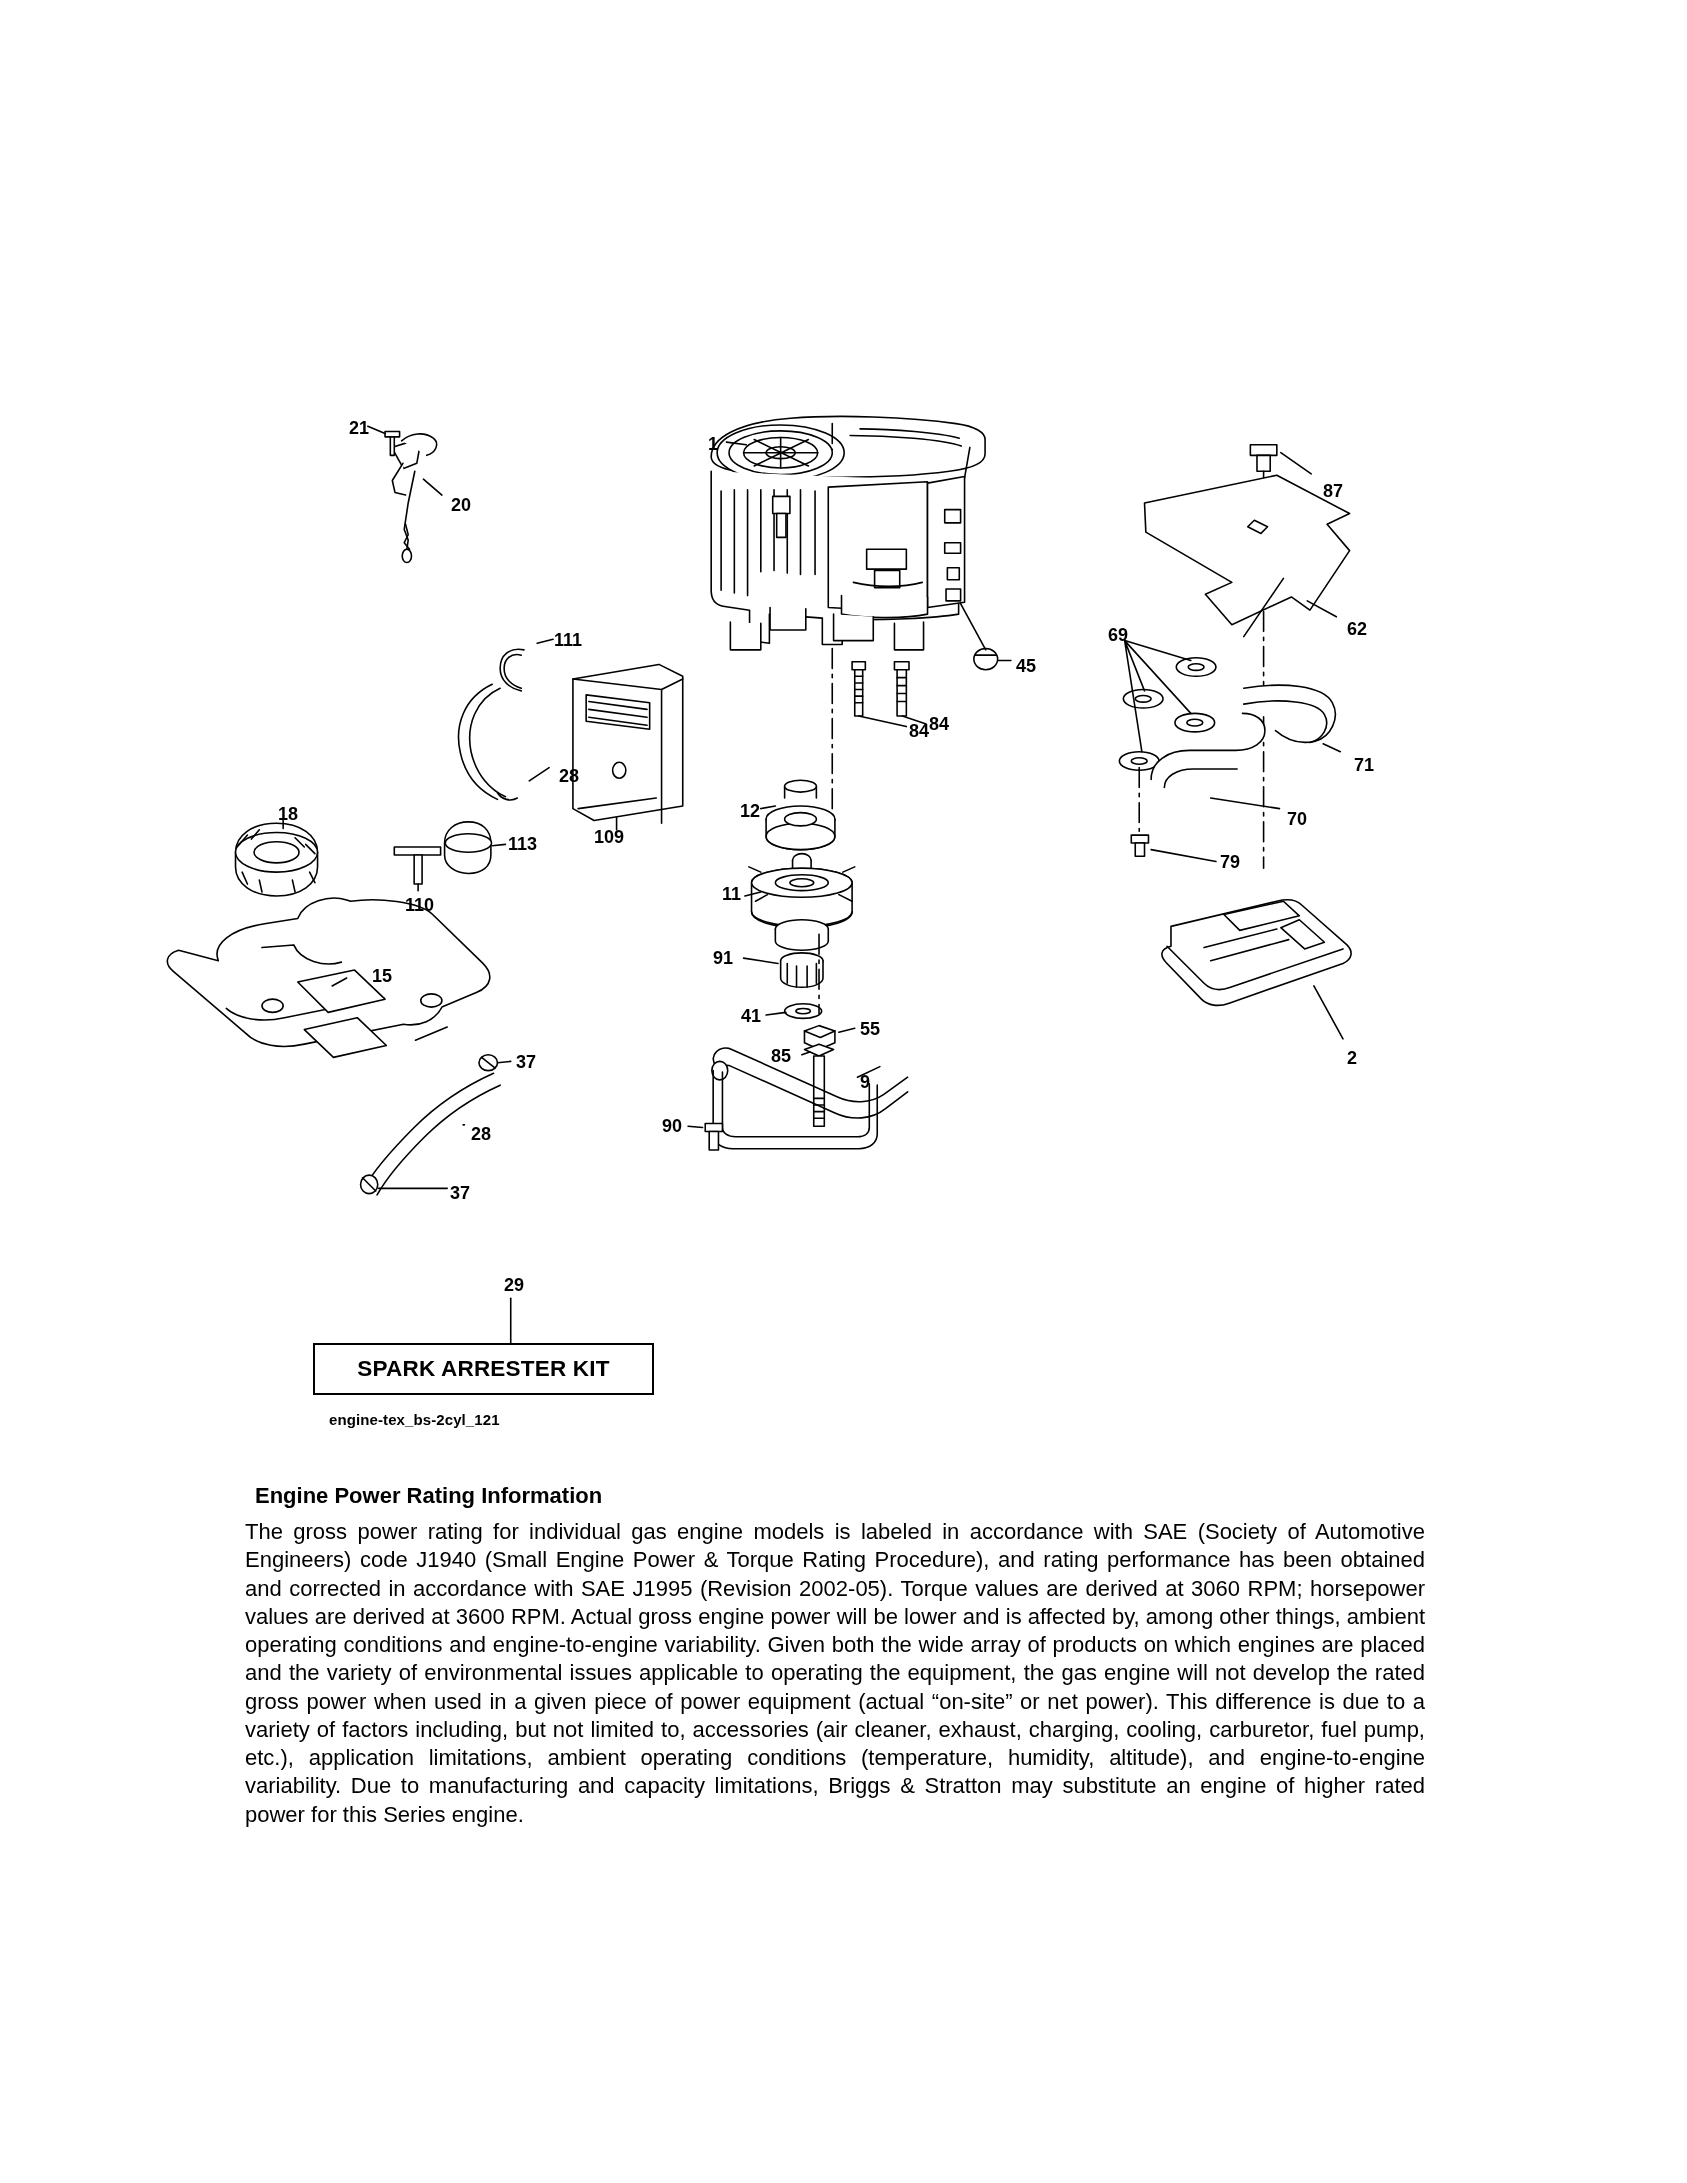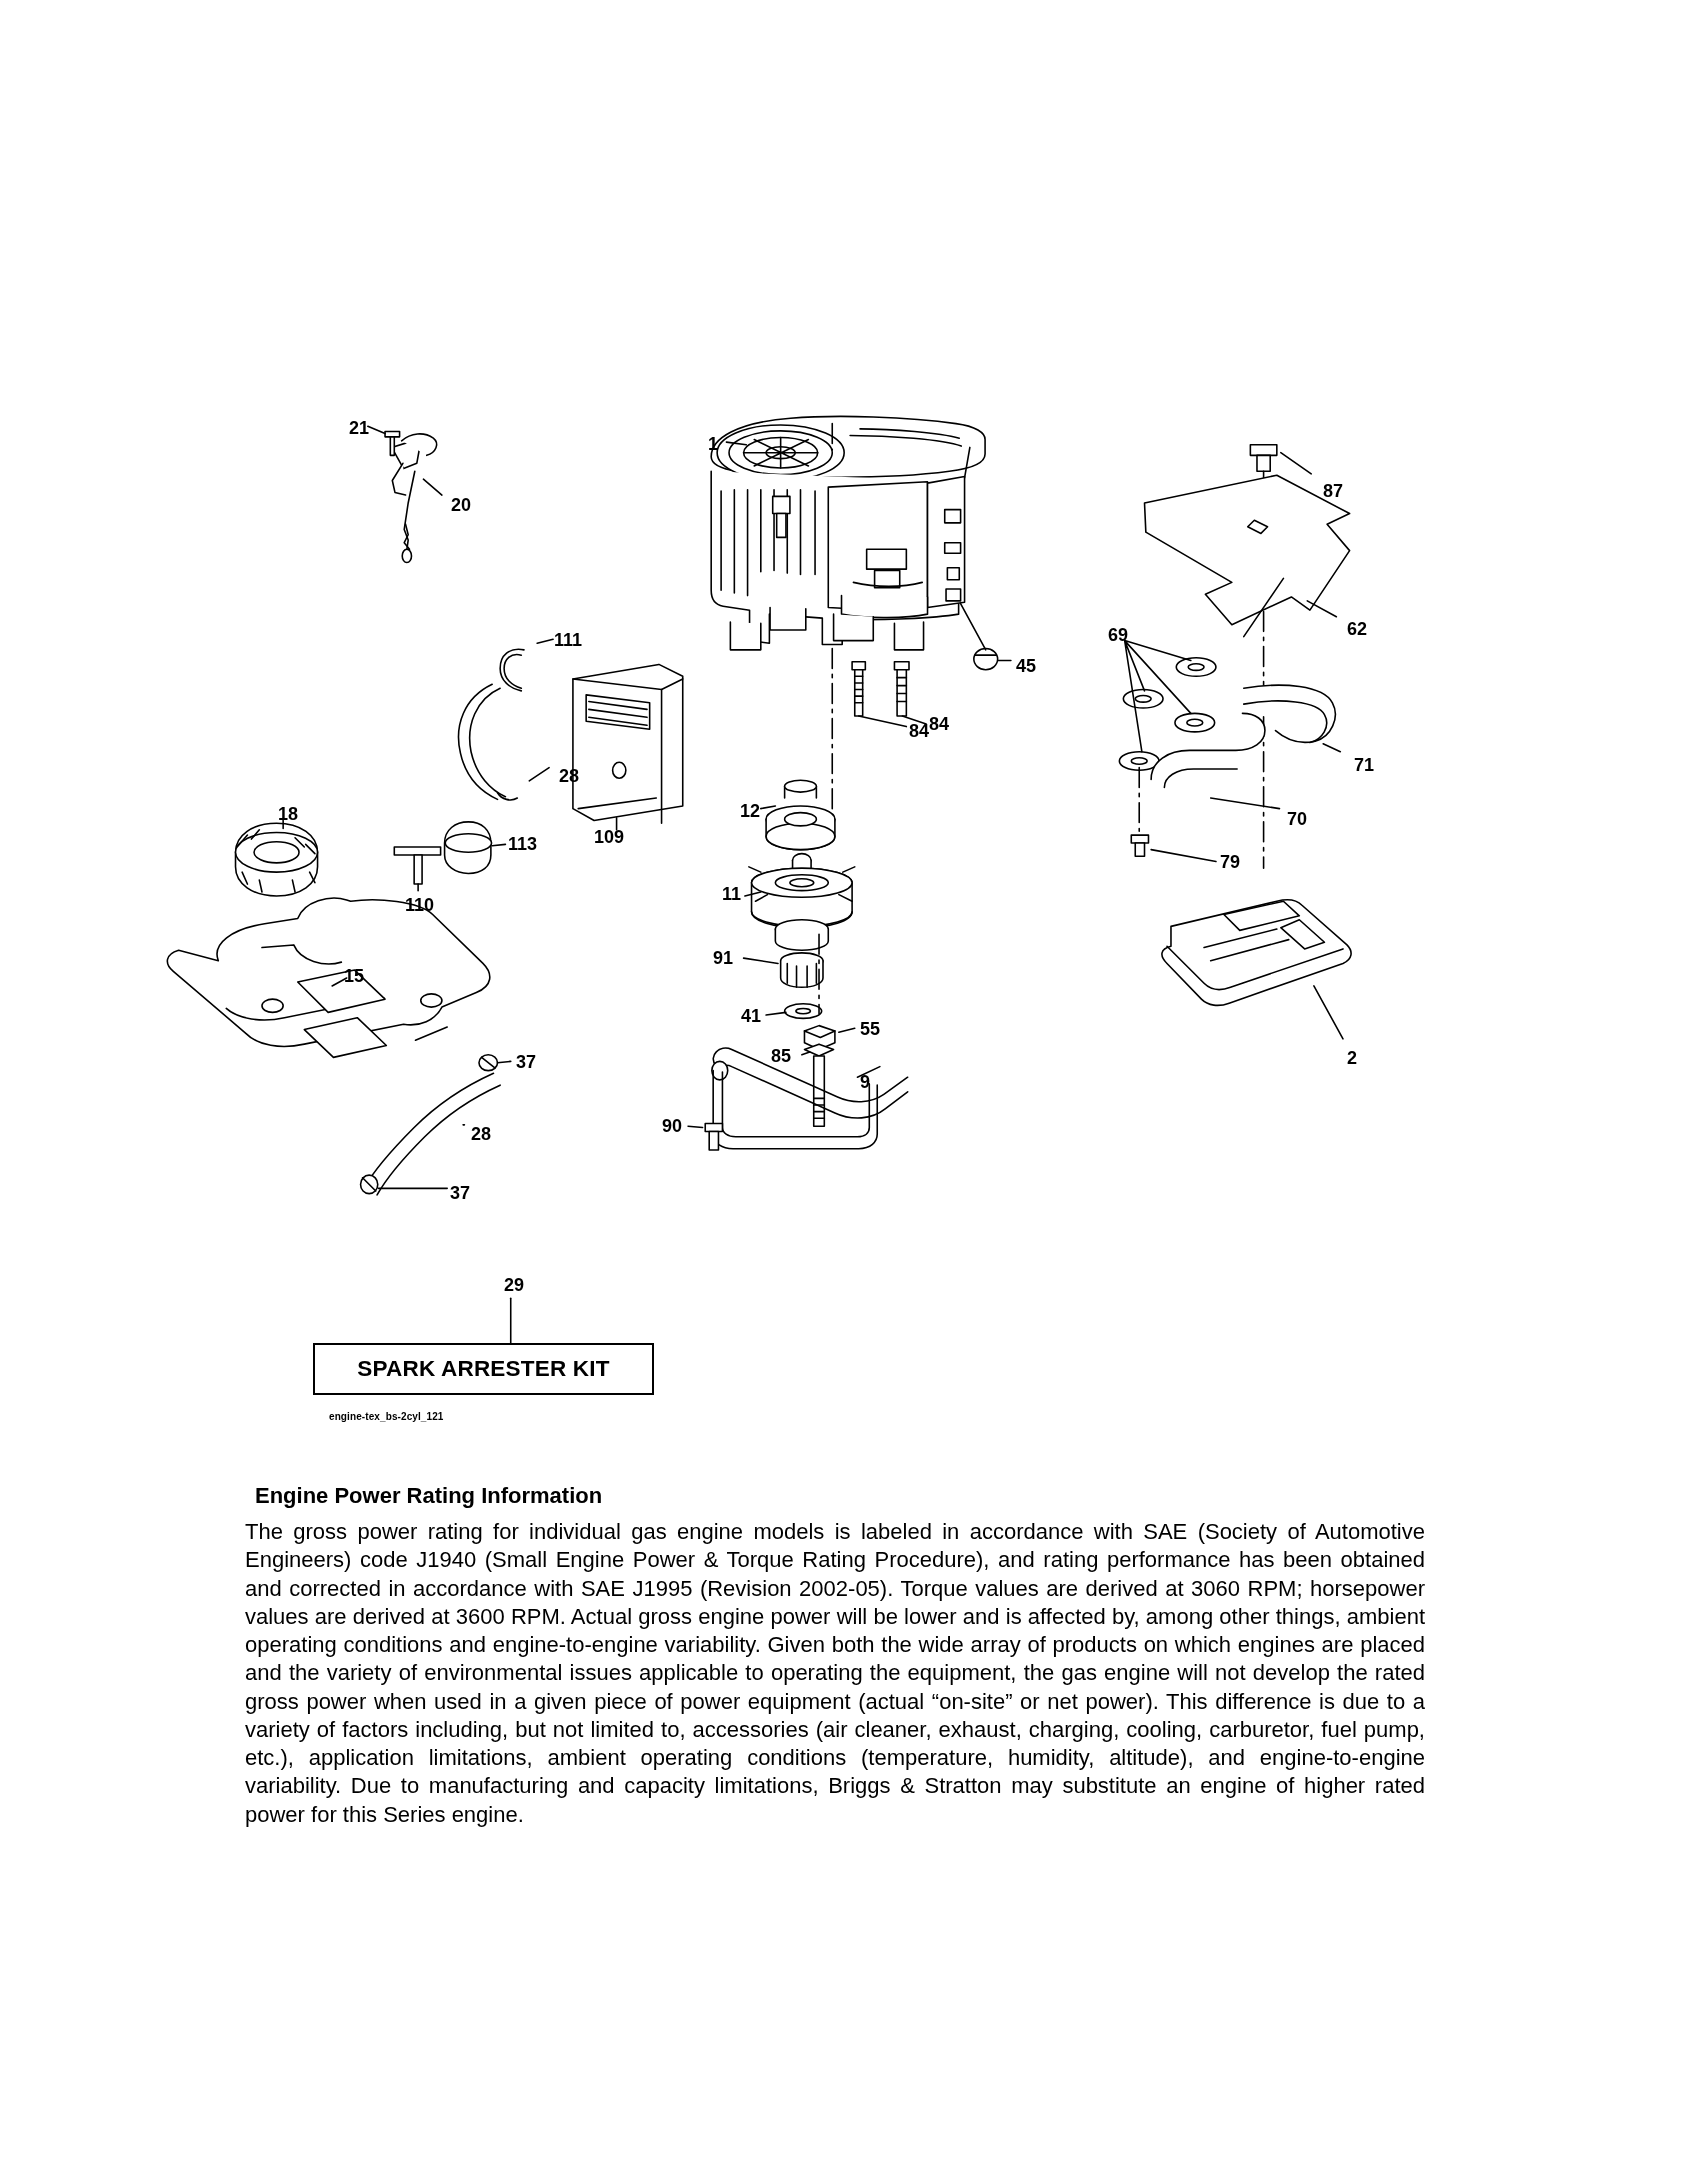--- a/index.html
+++ b/index.html
@@ -46,21 +46,21 @@
   .sa-box span {
     font-size: 22.5px;
     font-weight: bold;
     letter-spacing: 0.2px;
     text-align: right;
   }
   .figcode {
     position: absolute;
     left: 329px;
     top: 1411px;
-    font-size: 10px;
+    font-size: 15px;
     font-weight: bold;
     letter-spacing: 0.1px;
   }
   
   .section-title {
     position: absolute;
     left: 255px;
     top: 1483px;
     font-size: 22px;
     font-weight: bold;
@@ -398,21 +398,21 @@
   <div class="cal" style="left:1354px;top:756px">71</div>
   <div class="cal" style="left:559px;top:767px">28</div>
   <div class="cal" style="left:1287px;top:810px">70</div>
   <div class="cal" style="left:594px;top:828px">109</div>
   <div class="cal" style="left:740px;top:802px">12</div>
   <div class="cal" style="left:508px;top:835px">113</div>
   <div class="cal" style="left:278px;top:805px">18</div>
   <div class="cal" style="left:405px;top:896px">110</div>
   <div class="cal" style="left:722px;top:885px">11</div>
   <div class="cal" style="left:1220px;top:853px">79</div>
-  <div class="cal" style="left:344px;top:967px">15</div>
+  <div class="cal" style="left:372px;top:967px">15</div>
   <div class="cal" style="left:713px;top:949px">91</div>
   <div class="cal" style="left:741px;top:1007px">41</div>
   <div class="cal" style="left:860px;top:1020px">55</div>
   <div class="cal" style="left:771px;top:1047px">85</div>
   <div class="cal" style="left:516px;top:1053px">37</div>
   <div class="cal" style="left:860px;top:1073px">9</div>
   <div class="cal" style="left:1347px;top:1049px">2</div>
   <div class="cal" style="left:471px;top:1125px">28</div>
   <div class="cal" style="left:662px;top:1117px">90</div>
   <div class="cal" style="left:450px;top:1184px">37</div>

